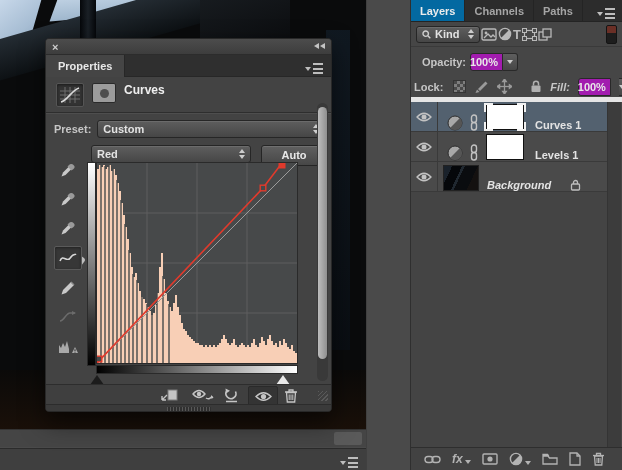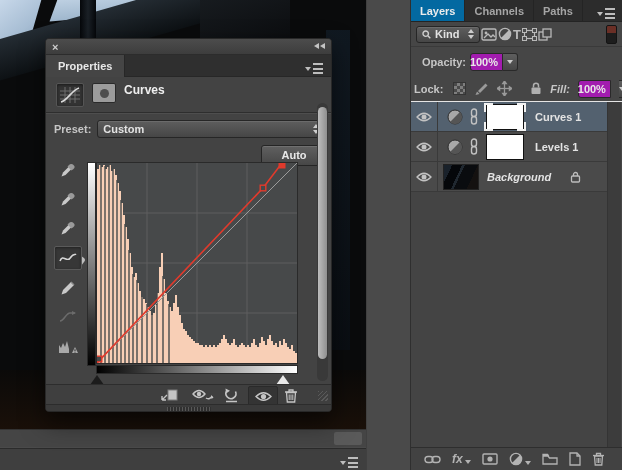--- a/index.html
+++ b/index.html
@@ -44,24 +44,24 @@
   .menuicon .bars{width:10px;height:7px;border-top:2px solid #bdbdbd;border-bottom:2px solid #bdbdbd;background:linear-gradient(#bdbdbd,#bdbdbd) center/100% 2px no-repeat;}
   .iconbtn{display:flex;align-items:center;justify-content:center;}
 
   
   #layers{left:410px;top:0;width:212px;height:470px;background:#464646;border-left:1px solid #2f2f2f;box-sizing:border-box;}
   #layers .tabbar{position:absolute;left:0;top:0;width:100%;height:22px;background:#2c2c2c;border-bottom:1px solid #242424;box-sizing:border-box;display:flex;}
   #layers .tab{padding:0 9px;line-height:22px;font-size:11px;font-weight:bold;color:#a5a5a5;border-right:1px solid #242424;}
   #layers .tab.active{background:#0369a1;color:#ececec;}
   #layers .filterrow{position:absolute;left:0;top:22px;width:100%;height:25px;border-bottom:1px solid #3a3a3a;box-sizing:border-box;display:flex;align-items:center;gap:1px;padding:0 5px;justify-content:center;}
   #layers .blendrow{position:absolute;left:0;top:48px;width:100%;height:28px;display:flex;align-items:center;padding:0 3px;box-sizing:border-box;}
-  #layers .lockrow{position:absolute;left:0;top:76px;width:100%;height:26px;border-bottom:1px solid #e5e5e5;box-sizing:border-box;display:flex;align-items:center;gap:8px;padding:0 3px;}
+  #layers .lockrow{position:absolute;left:0;top:76px;width:100%;height:26px;border-bottom:5px solid #e5e5e5;box-sizing:border-box;display:flex;align-items:center;gap:8px;padding:0 3px;}
   #layers .rows{position:absolute;left:0;top:102px;width:196px;}
   #layers .scrollgutter{position:absolute;left:196px;top:102px;width:14px;height:345px;background:#3c3c3c;border-left:1px solid #343434;box-sizing:border-box;}
-  .layerrow{position:relative;height:30px;border-bottom:1px solid #3a3a3a;box-sizing:border-box;display:flex;align-items:center;background:#4a4a4a;}
+  .layerrow{position:relative;height:30px;border-bottom:1px solid #3a3a3a;box-sizing:border-box;display:flex;align-items:flex-end;background:#4a4a4a;}
   .layerrow.selected{background:#53616f;}
   .eyecell{width:26px;align-self:stretch;display:flex;align-items:center;justify-content:center;border-right:1px solid #3a3a3a;}
   .adjbadge{margin-left:9px;}
   .chain{margin-left:6px;}
   .maskwrap{position:relative;width:42px;height:28px;margin-left:5px;display:flex;align-items:center;justify-content:center;}
   .maskthumb{width:36px;height:24px;background:#fff;border:1px solid #111;}
   .corner{position:absolute;width:7px;height:7px;border:0 solid #f2f2f2;}
   .corner.tl{left:0;top:0;border-left-width:2px;border-top-width:2px;}
   .corner.tr{right:0;top:0;border-right-width:2px;border-top-width:2px;}
   .corner.bl{left:0;bottom:0;border-left-width:2px;border-bottom-width:2px;}
@@ -425,20 +425,27 @@
     </div>
 
     <div class="channelrow">
       <span class="abs handtool">
         <svg width="24" height="20" viewBox="0 0 24 20">
             <path d="M2 7 l4 -2 M2 12 l4 2 M1 9.5 h5" stroke="#bdbdbd" stroke-width="1.6" fill="none"></path>
             <path d="M9 4 q3 -2 5 0 l7 5 q2 2 0 4 l-3 4 q-4 3 -8 0 l-3 -5 q-1 -4 2 -8 Z" fill="#bdbdbd"></path>
             <path d="M10 3 l6 3" stroke="#8a8a8a" stroke-width="1.5"></path>
           </svg>
       </span>
+      <div class="dropdown">
+        <span class="grow">Red</span>
+        <span class="stepper">
+            <span class="tri-up"></span>
+            <span class="tri-dn"></span>
+          </span>
+      </div>
       <span class="autobtn">Auto</span>
     </div>
 
     <div class="tools">
       <span class="toolbox">
         <svg width="16" height="16" viewBox="0 0 16 16">
             <path d="M1.5 14.5 L3 10.5 L9 4.5 L11.5 7 L5.5 13 Z" fill="#c9c9c9"></path>
             <path d="M9 3 C10 1.5 12.5 1.5 13.5 3 C15 4 15 6 13.5 7 L11.5 8.5 L7.5 4.5 Z" fill="#9a9a9a"></path>
           </svg>
       </span>

